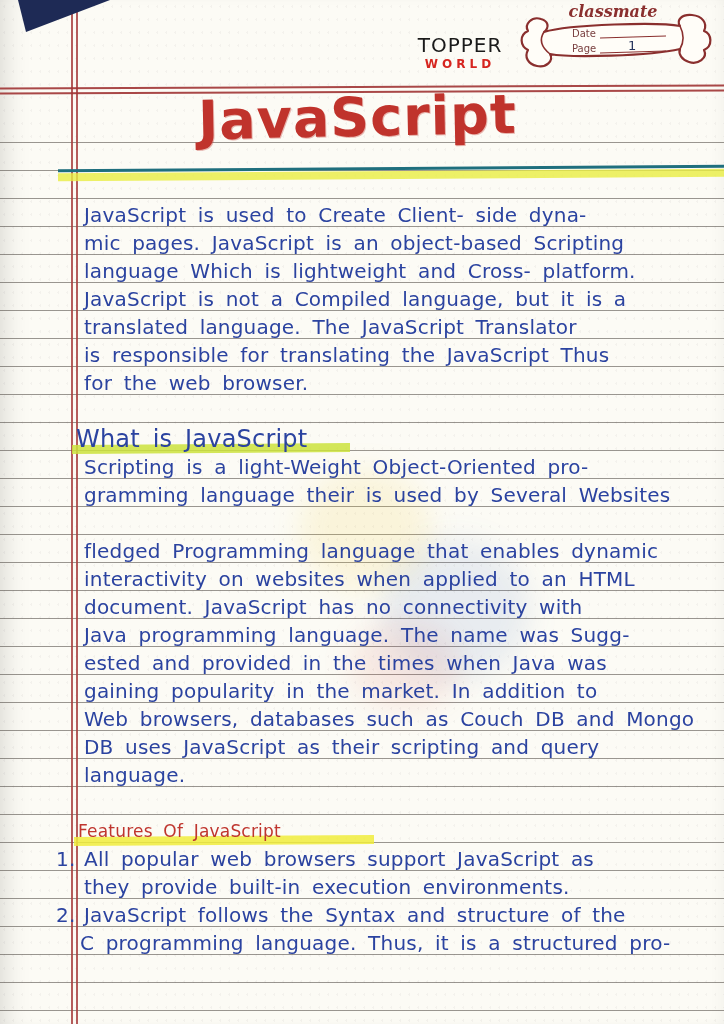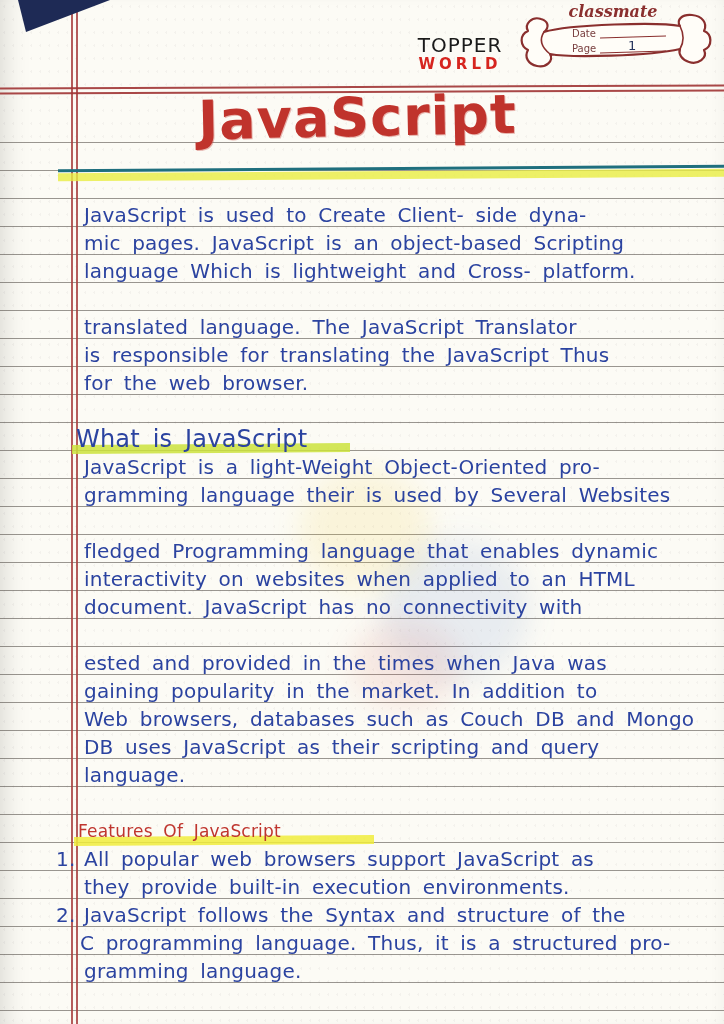--- a/index.html
+++ b/index.html
@@ -25,21 +25,21 @@
   .topline{position:absolute;left:0;width:724px;height:1.6px;background:rgba(160,52,52,.9);}
   .t1{top:86px;transform:rotate(-0.25deg);} .t2{top:91px;transform:rotate(-0.25deg);}
   
   .tealline{position:absolute;left:58px;top:167px;width:666px;height:3px;background:#1f6f7e;transform:rotate(-0.4deg);}
   .yellowline{position:absolute;left:58px;top:171px;width:666px;height:8px;background:rgba(233,238,66,.8);transform:rotate(-0.4deg);}
   
   .corner{position:absolute;left:0;top:0;}
   
   .brand{position:absolute;left:398px;top:34px;width:124px;text-align:center;}
   .brand .topper{font-weight:normal;font-size:20px;letter-spacing:1px;color:#1a1a1a;line-height:22px;}
-  .brand .world{font-weight:bold;font-size:15px;letter-spacing:4px;color:#d6251f;line-height:16px;}
+  .brand .world{font-weight:bold;font-size:12px;letter-spacing:4px;color:#d6251f;line-height:16px;}
   
   .badge{position:absolute;left:510px;top:4px;width:206px;height:70px;}
   
   .title{
     position:absolute;left:198px;top:86px;width:320px;
     font-size:54px;font-weight:bold;color:#c0332c;letter-spacing:1px;
     transform:rotate(-1.2deg);text-shadow:1px 1px 0 rgba(192,51,44,.35);
     white-space:nowrap;
   }
   
@@ -101,42 +101,43 @@
     <text x="118" y="46" class="small" font-size="13" fill="#27355e">1</text>
   </svg>
 
   <div class="title">JavaScript</div>
   <div class="tealline"></div>
   <div class="yellowline"></div>
 
   <div class="tl" style="top:202px">JavaScript is used to Create Client- side dyna-</div>
   <div class="tl" style="top:230px">mic pages. JavaScript is an object-based Scripting</div>
   <div class="tl" style="top:258px">language Which is lightweight and Cross- platform.</div>
+  <div class="tl" style="top:286px">JavaScript is not a Compiled language, but it is a</div>
   <div class="tl" style="top:314px">translated language. The JavaScript Translator</div>
   <div class="tl" style="top:342px">is responsible for translating the JavaScript Thus</div>
   <div class="tl" style="top:370px">for the web browser.</div>
 
   <div class="hl hl-what"></div>
   <div class="tl heading-blue" style="top:426px;left:76px">What is JavaScript</div>
-  <div class="tl" style="top:454px">JavaScript is a light-Weight Object-Oriented pro-</div>
+  <div class="tl" style="top:454px">Scripting is a light-Weight Object-Oriented pro-</div>
   <div class="tl" style="top:482px">gramming language their is used by Several Websites</div>
   <div class="tl" style="top:538px">fledged Programming language that enables dynamic</div>
   <div class="tl" style="top:594px">document. JavaScript has no connectivity with</div>
   <div class="tl" style="top:566px">interactivity on websites when applied to an HTML</div>
+  <div class="tl" style="top:622px">Java programming language. The name was Sugg-</div>
   <div class="tl" style="top:678px">gaining popularity in the market. In addition to</div>
   <div class="tl" style="top:650px">ested and provided in the times when Java was</div>
   <div class="tl" style="top:706px">Web browsers, databases such as Couch DB and Mongo</div>
   <div class="tl" style="top:734px">DB uses JavaScript as their scripting and query</div>
   <div class="tl" style="top:762px">language.</div>
 
   <div class="hl hl-feat"></div>
   <div class="tl heading-red" style="top:818px;left:78px">Features Of JavaScript</div>
 
   <div class="tl num" style="top:846px">1.</div>
   <div class="tl" style="top:846px">All popular web browsers support JavaScript as</div>
   <div class="tl" style="top:874px">they provide built-in execution environments.</div>
 
   <div class="tl num" style="top:902px">2.</div>
   <div class="tl" style="top:902px">JavaScript follows the Syntax and structure of the</div>
   <div class="tl" style="top:930px;left:80px">C programming language. Thus, it is a structured pro-</div>
-  <div class="tl" style="top:958px">gramming language.</div>
 
 </div>
 
 </body></html>

